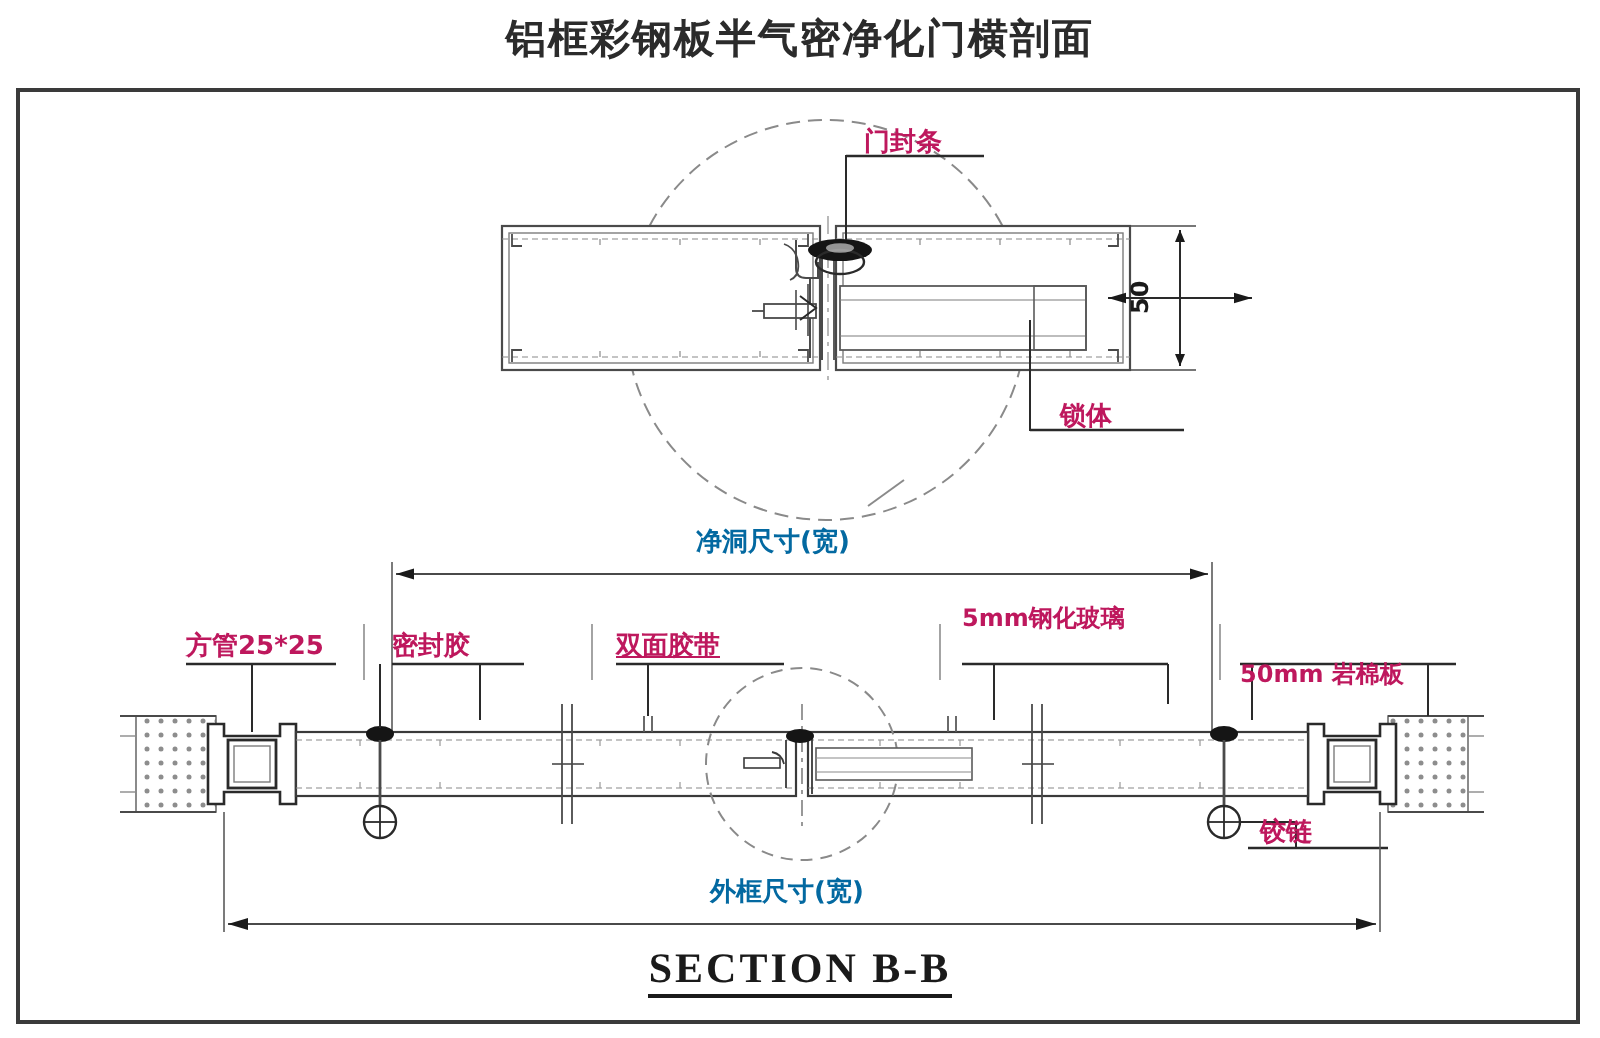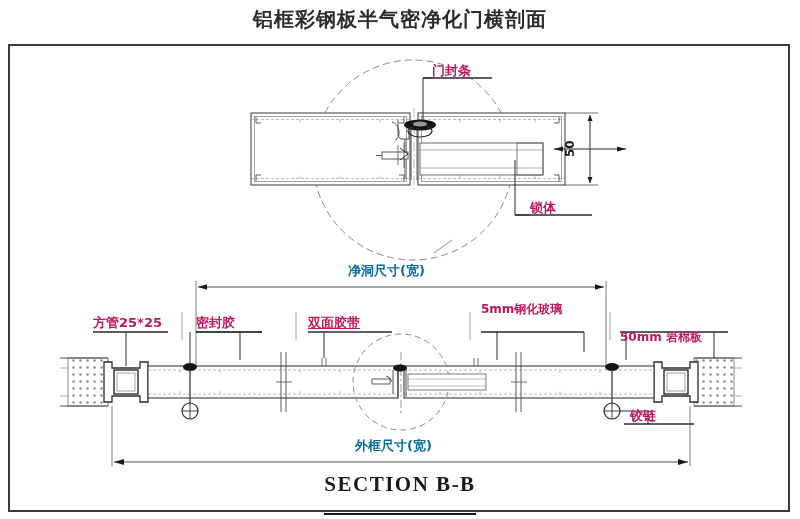--- a/index.html
+++ b/index.html
@@ -74,21 +74,21 @@
     width: 800px;
     text-align: center;
     font-family: "Liberation Serif", "DejaVu Serif", serif;
     font-size: 21px;
     font-weight: bold;
     color: #1a1a1a;
     letter-spacing: 1.5px;
   }
   #section-caption span {
     border-bottom: 2px solid #1a1a1a;
-    padding-bottom: 17px;
+    padding-bottom: 1px;
   }
   .vdim {
     position: absolute;
     font-family: "DejaVu Sans", "Liberation Sans", sans-serif;
     font-weight: bold;
     font-size: 12px;
     color: #1a1a1a;
     transform: rotate(-90deg);
     transform-origin: left top;
   }

